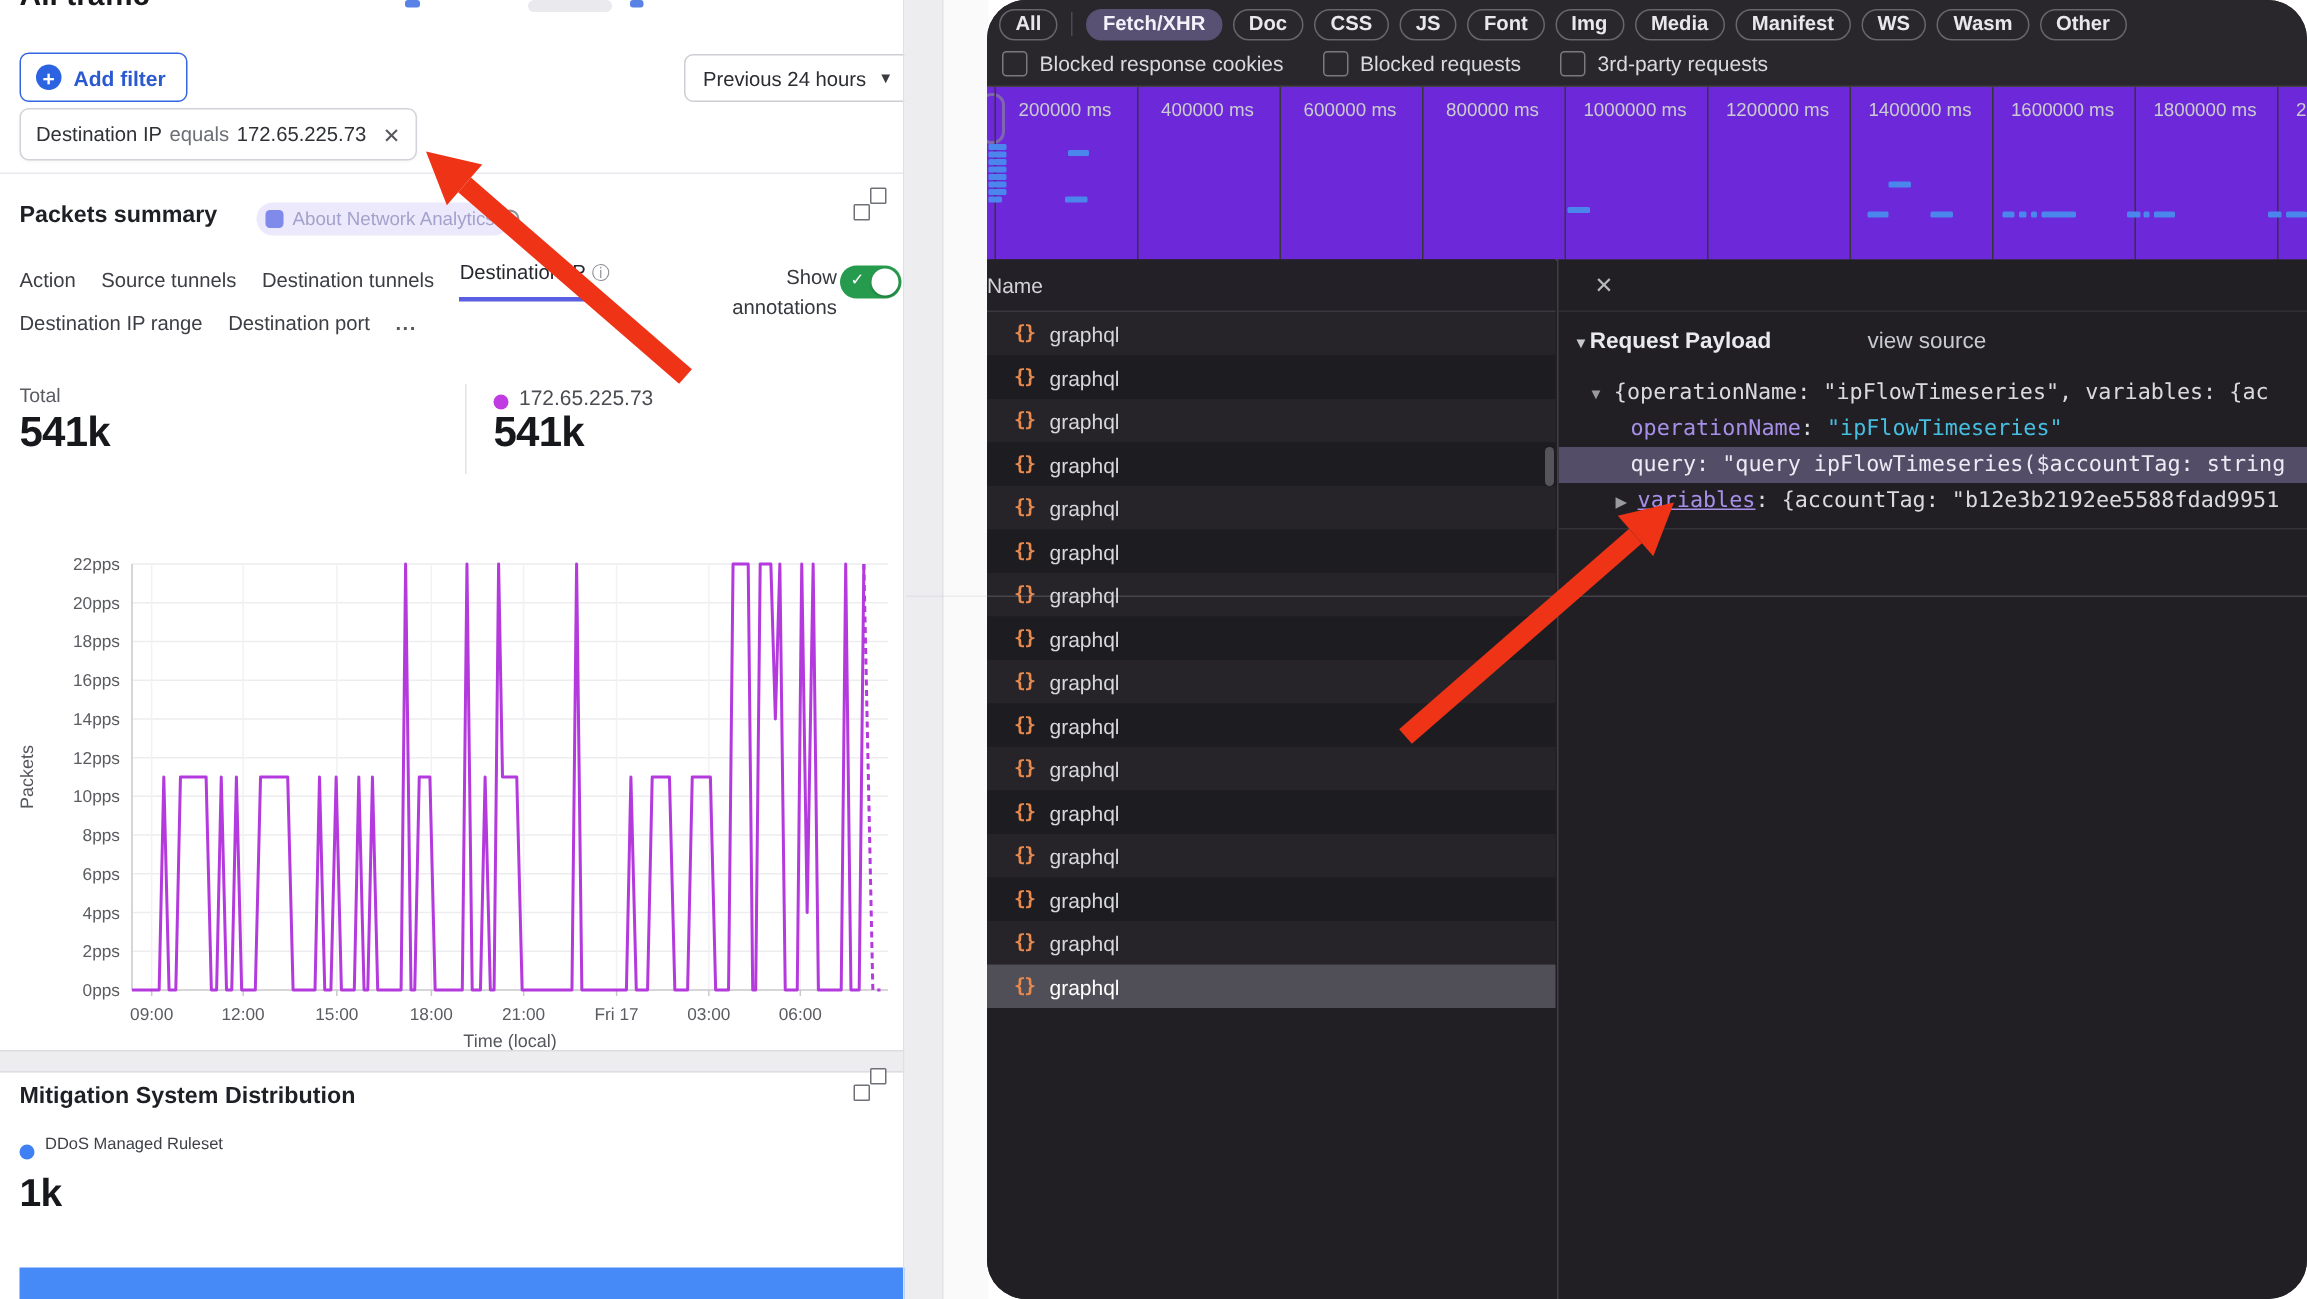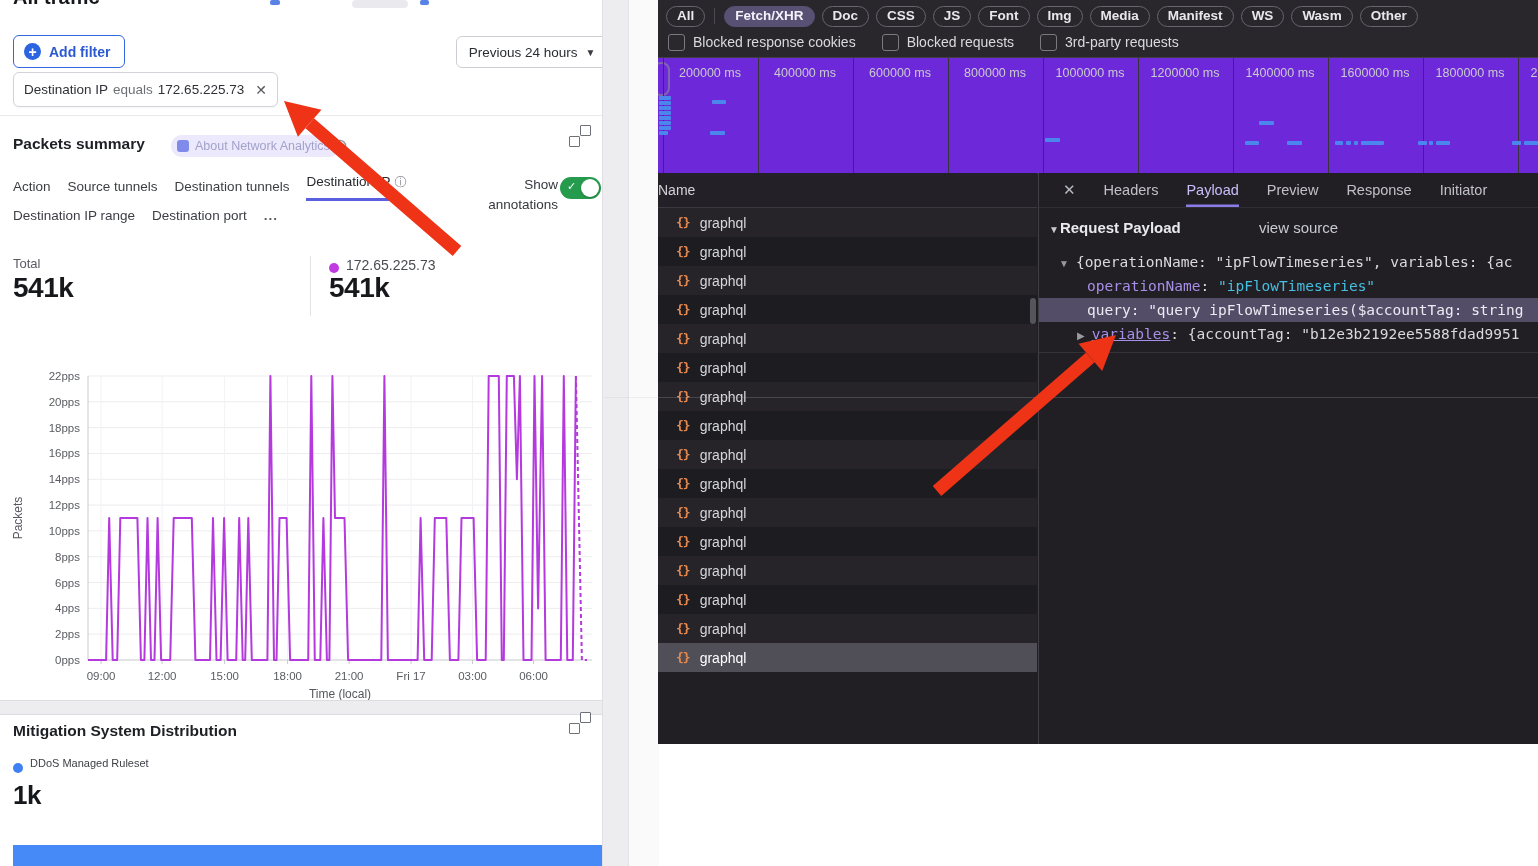--- a/index.html
+++ b/index.html
@@ -44,21 +44,21 @@
   .stat-value{font-size:28px;font-weight:700;color:#17181b;letter-spacing:-.5px;}
   .vline{width:1px;background:#e3e3e7;}
   .dot{width:10px;height:10px;border-radius:50%;}
   .gap-band{left:0;top:700px;width:604px;height:13px;background:#ededef;border-top:1px solid #dddde1;border-bottom:1px solid #dddde1;}
   .gutter{left:603px;top:0;width:25px;height:866px;background:#ededef;}
   .white-strip{left:628px;top:0;width:30px;height:866px;background:#fafafa;border-left:1px solid #e2e2e5;}
   .card-rborder{left:602px;top:0;width:1px;height:866px;background:#e0e0e4;}
   .blue-bar{left:13px;top:845px;width:594px;height:21px;}
 
   
-  .devtools{left:658px;top:0;width:880px;height:744px;background:#211f24;overflow:hidden;}
+  .devtools{left:658px;top:0;width:880px;height:866px;background:#211f24;overflow:hidden;border-radius:26px;}
   .dt-toolbar{position:absolute;left:0;top:0;width:880px;height:57px;background:#29272c;border-bottom:1px solid #413f45;}
   .pill-row{position:absolute;left:8px;top:3px;display:flex;gap:7px;align-items:center;height:26px;}
   .pill{border:1.5px solid #67656d;border-radius:11px;padding:1px 10px 3px;font-size:13.5px;font-weight:600;
     color:#e8e8ec;background:transparent;cursor:pointer;font-family:inherit;white-space:nowrap;}
   .pill.sel{background:#585174;border-color:#585174;color:#f3f1fa;}
   .pill-sep{width:1px;height:16px;background:#4c4a50;margin:0 2px;}
   .check-row{position:absolute;left:10px;top:31px;display:flex;gap:26px;align-items:center;height:22px;}
   .cb-item{display:flex;align-items:center;gap:8px;font-size:14px;color:#d9dade;cursor:pointer;}
   .cb-box{width:15px;height:15px;border:1.7px solid #7b797f;border-radius:3px;background:#2a282d;}
   .dt-timeline{position:absolute;left:0;top:58px;width:880px;height:115px;background:#6d28d9;border-bottom:1px solid #413f45;overflow:hidden;}
@@ -78,21 +78,21 @@
   .scroll-thumb{position:absolute;left:372px;top:125px;width:6px;height:26px;border-radius:3px;background:#55555b;}
   .dt-detail{position:absolute;left:380px;top:173px;width:500px;height:693px;background:#211f24;border-left:1px solid #413f45;overflow:hidden;}
   .dt-tabbar{position:absolute;left:0;top:0;width:500px;height:34px;display:flex;align-items:center;gap:28px;padding-left:24px;
     border-bottom:1px solid rgba(255,255,255,.07);}
   .dt-x{color:#b9bac0;font-size:15px;cursor:pointer;}
   .dtab{font-size:14.5px;color:#c0c1c7;height:34px;line-height:34px;cursor:pointer;white-space:nowrap;}
   .dtab.sel{color:#c9befa;box-shadow:inset 0 -2.5px 0 #8a7ce8;}
   .payload-head{position:absolute;left:10px;top:46px;font-size:15px;color:#e9eaee;}
   .payload-head b{font-weight:700;}
   .payload-head .tri{font-size:10px;color:#c6c8cd;margin-right:1px;}
-  .viewsrc{position:absolute;left:210px;top:0;font-weight:400;color:#c7cad0;cursor:pointer;white-space:nowrap;}
+  .viewsrc{position:absolute;left:196px;top:0;font-weight:400;color:#c7cad0;cursor:pointer;white-space:nowrap;}
   .trow{position:absolute;left:0;width:500px;height:24px;line-height:24px;white-space:nowrap;overflow:hidden;
     font-family:"DejaVu Sans Mono",monospace;font-size:14.5px;}
   .trow.sel{background:#534d68;}
   .trow .tri{font-family:"Liberation Sans",sans-serif;font-size:10px;color:#9a9ba1;margin-right:7px;}
   .k{color:#a78fe8;} .str{color:#45bee0;} .plain{color:#d9dade;} .plainkey{color:#eceaf2;} .u{text-decoration:underline;}
   .faint1{position:absolute;left:0;top:179px;width:500px;height:1px;background:rgba(255,255,255,.09);}
   .faint-global{left:604px;top:397px;width:934px;height:1px;background:rgba(190,190,205,.22);}
   #arrowOverlay{position:absolute;left:0;top:0;z-index:40;pointer-events:none;}
   svg text{font-family:"Liberation Sans",sans-serif;}
 </style>
@@ -381,27 +381,20 @@
             <span class="req-ic">{}</span>
             <span class="req-label">graphql</span>
           </div>
         </div>
       <div class="scroll-thumb"></div>
     </div>
 
     <div class="dt-detail">
       <div class="dt-tabbar">
         <span class="dt-x">✕</span>
-        <div id="detailTabs" style="display:flex;gap:28px;">
-            <span class="dtab">Headers</span>
-            <span class="dtab sel">Payload</span>
-            <span class="dtab">Preview</span>
-            <span class="dtab">Response</span>
-            <span class="dtab">Initiator</span>
-          </div>
       </div>
       <div class="payload-head">
         <span class="tri">▼</span><b>Request Payload</b>
         <span class="viewsrc">view source</span>
       </div>
       <div id="payloadTree">
           <div class="trow" style="top: 77px; padding-left: 20px;"><span class="tri">▼</span><span class="plain">{operationName: "ipFlowTimeseries", variables: {ac</span></div>
           <div class="trow" style="top: 101px; padding-left: 48px;"><span class="k">operationName</span><span class="plain">: </span><span class="str">"ipFlowTimeseries"</span></div>
           <div class="trow sel" style="top: 125px; padding-left: 48px;"><span class="plainkey">query</span><span class="plainkey">: </span><span class="plainkey">"query ipFlowTimeseries($accountTag: string</span></div>
           <div class="trow" style="top: 149px; padding-left: 38px;"><span class="tri">▶</span><span class="k u">variables</span><span class="plain">: </span><span class="plain">{accountTag: "b12e3b2192ee5588fdad9951</span></div>

